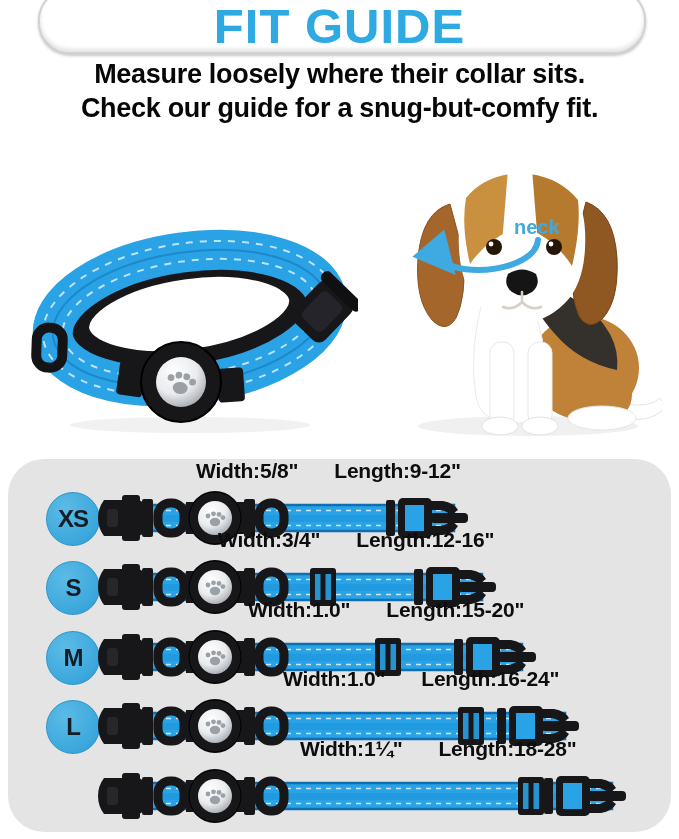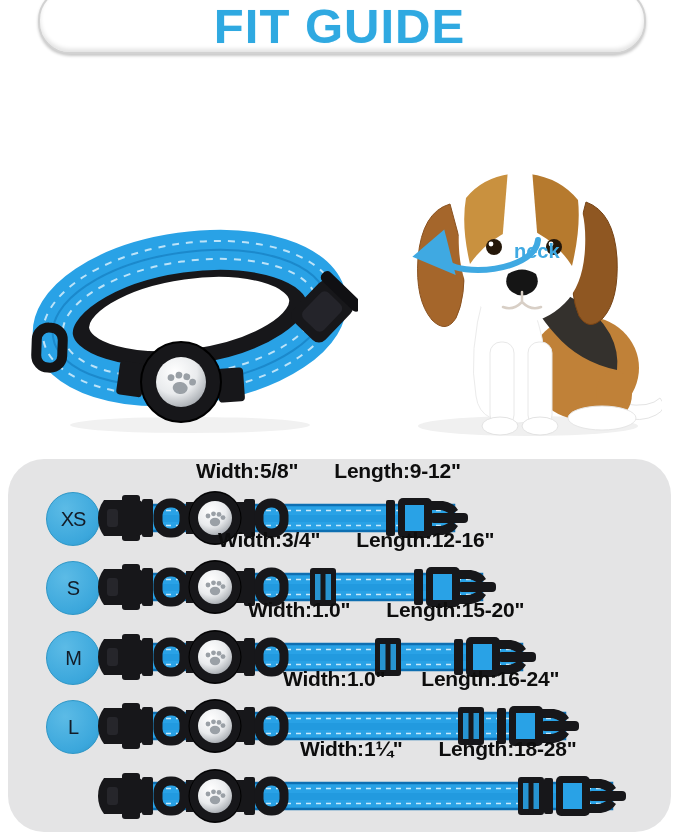--- a/index.html
+++ b/index.html
@@ -11,31 +11,31 @@
       border:2px solid #d2d2d2;border-radius:32px;box-shadow:0 2px 3px rgba(0,0,0,.22),inset 0 -3px 4px #e3e3e3;}
   .title-text{position:absolute;left:0;top:-2px;width:679px;text-align:center;
       font-size:49px;font-weight:900;letter-spacing:1px;color:#2FA9E1;
       text-shadow:0 0 1px #bfe6f7;}
   .subtitle{position:absolute;left:0;top:57px;width:679px;text-align:center;
       font-size:27px;font-weight:bold;color:#070707;line-height:34px;letter-spacing:-.3px;}
 
   
   .collar-photo{position:absolute;left:22px;top:210px;}
   .dog-photo{position:absolute;left:386px;top:146px;}
-  .neck-label{position:absolute;left:514px;top:240px;font-size:20px;font-weight:bold;color:#3FA9E2;}
+  .neck-label{position:absolute;left:514px;top:216px;font-size:20px;font-weight:bold;color:#3FA9E2;}
 
   
   .panel{position:absolute;left:8px;top:459px;width:663px;height:373px;background:#E4E4E5;border-radius:36px;}
 
   .size-row{position:absolute;left:0;width:679px;height:72px;}
   .row-0{top:455px}.row-1{top:524px}.row-2{top:594px}.row-3{top:663px}.row-4{top:733px}
 
   .size-badge{position:absolute;left:46px;top:37px;width:52px;height:52px;border-radius:50%;
       background:radial-gradient(circle at 35% 30%, #5cbbe6, #3BA7DC 70%, #2f93c6);
-      border:1px solid #2d96c6;color:#131c27;font-size:20px;font-weight:400;
+      border:1px solid #2d96c6;color:#131c27;font-size:24px;font-weight:700;
       display:flex;align-items:center;justify-content:center;letter-spacing:-1px;}
   .collar-caption{position:absolute;top:4px;white-space:nowrap;font-size:21px;font-weight:bold;
       color:#0d0d0d;letter-spacing:-.2px;}
   .collar-caption .cap-width{margin-right:36px;}
   .row-0 .collar-caption{left:196px}
   .row-1 .collar-caption{left:218px}
   .row-2 .collar-caption{left:248px}
   .row-3 .collar-caption{left:283px}
   .row-4 .collar-caption{left:300px}
   .collar-flat{position:absolute;left:98px;top:33px;height:60px;}
@@ -53,20 +53,24 @@
         <stop offset="100%" stop-color="#9ba0a6"></stop>
       </radialGradient>
       <marker id="arrowHead" markerWidth="8" markerHeight="8" refX="4" refY="4" orient="auto">
         <path d="M7.5 0.5 L0.5 4 L7.5 7.5 Z" fill="#3FA9E2"></path>
       </marker>
     </defs>
   </svg>
 
   <div class="title-pill"></div>
   <div class="title-text">FIT GUIDE</div>
+  <div class="subtitle">
+    <div>Measure loosely where their collar sits.</div>
+    <div>Check our guide for a snug-but-comfy fit.</div>
+  </div>
 
   <svg class="collar-photo" width="336" height="228" viewBox="0 0 336 228">
     <ellipse cx="168" cy="215" rx="120" ry="8" fill="#f1f1f1"></ellipse>
     <g transform="rotate(-8 168 110)">
 
       <ellipse cx="168" cy="104" rx="116" ry="50" fill="none" stroke="#17171a" stroke-width="30"></ellipse>
 
       <ellipse cx="168" cy="108" rx="138" ry="66" fill="none" stroke="#29A2E6" stroke-width="40"></ellipse>
       <ellipse cx="168" cy="108" rx="138" ry="66" fill="none" stroke="#0E6FB2" stroke-width="2" opacity=".5"></ellipse>
 

